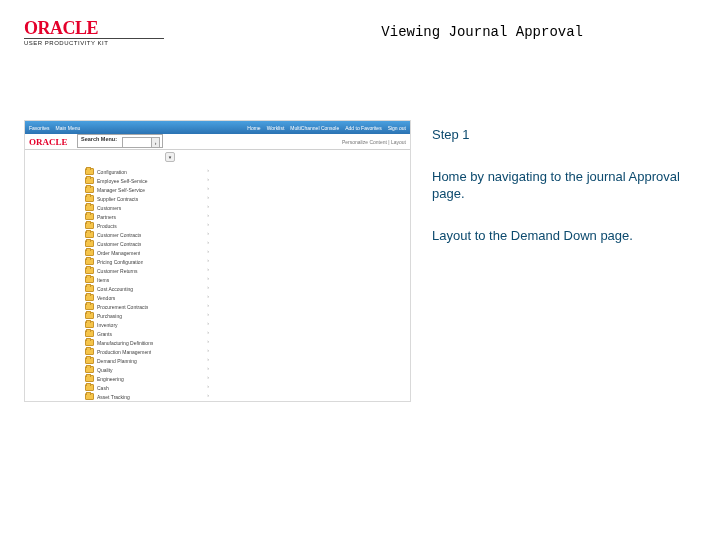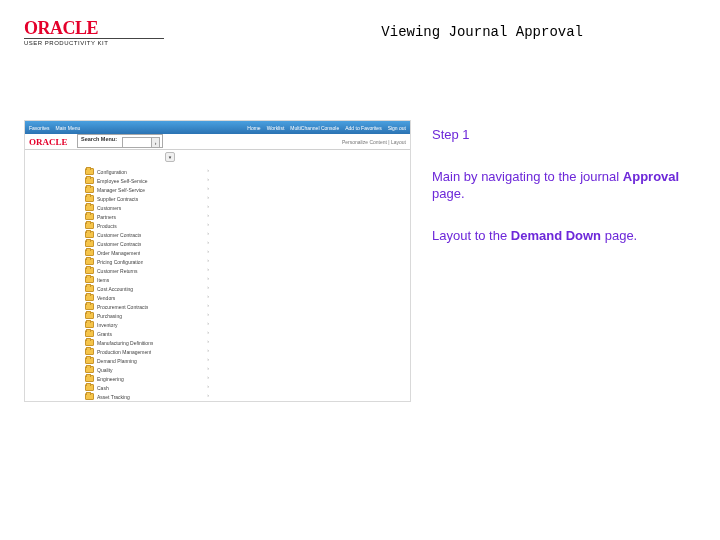--- a/index.html
+++ b/index.html
@@ -231,29 +231,29 @@
     text-align: center;
   }
   
   .instructions {
     position: absolute;
     top: 126px;
     left: 432px;
     width: 260px;
     font-size: 13px;
     line-height: 1.35;
-    color: #6d28d9;
+    color: #0c4a6e;
   }
   .step-label {
     margin-bottom: 24px;
   }
   .inst-para {
     margin-bottom: 24px;
   }
-  .bold { font-weight: bold; }
+  .bold { font-weight: normal; }
 </style>
 </head>
 <body>
 
 <div class="page">
 
   <div class="header">
     <div class="oracle-logo">ORACLE</div>
     <div class="oracle-subline"></div>
     <div class="oracle-subtext">USER PRODUCTIVITY KIT</div>
@@ -420,20 +420,20 @@
         <div class="menu-arrow">›</div>
         <div class="menu-arrow">›</div>
         <div class="menu-arrow">›</div>
         <div class="menu-arrow">›</div>
       </div>
   </div>
 
   <div class="instructions">
     <div class="step-label">Step 1</div>
     <div class="inst-para">
-      <span>Main by navigating to the journal </span><span class="bold">Approval</span><span> page.</span>
+      <span>Home by navigating to the journal </span><span class="bold">Approval</span><span> page.</span>
     </div>
     <div class="inst-para">
       <span>Layout to the </span><span class="bold">Demand Down</span><span> page.</span>
     </div>
   </div>
 
 </div>
 
 </body></html>

